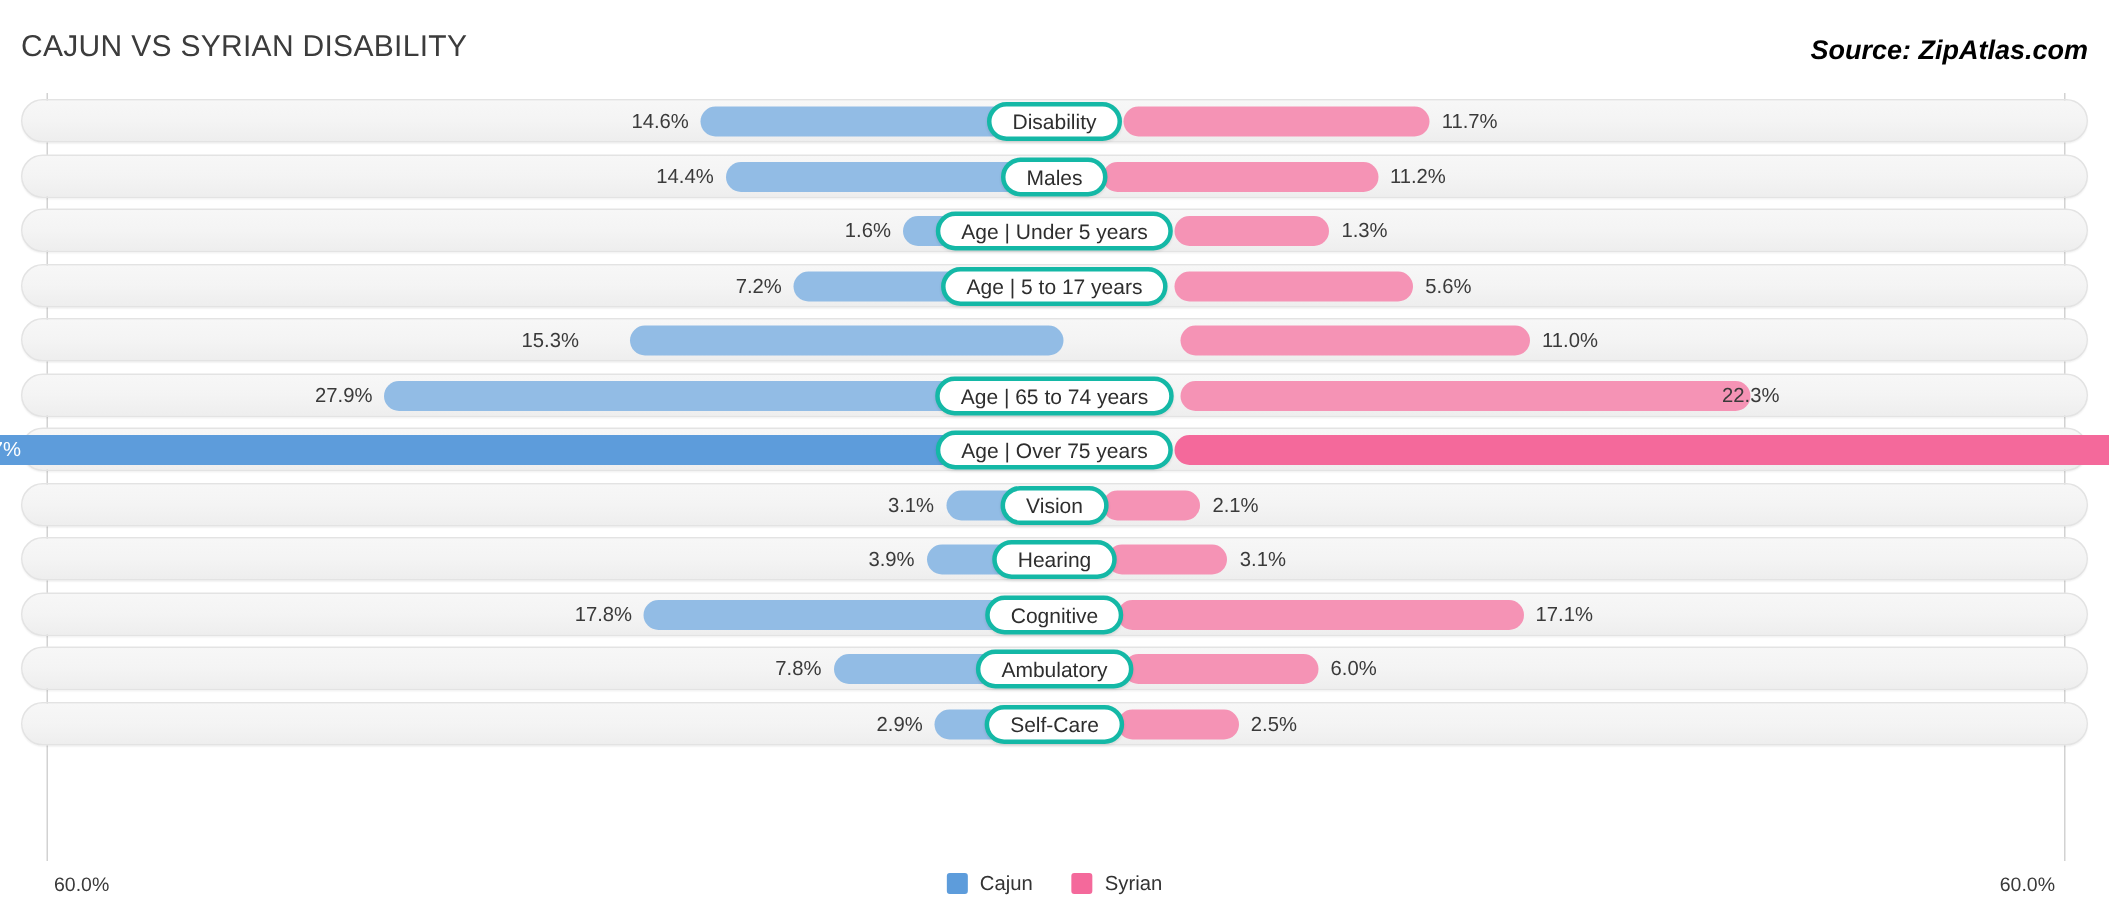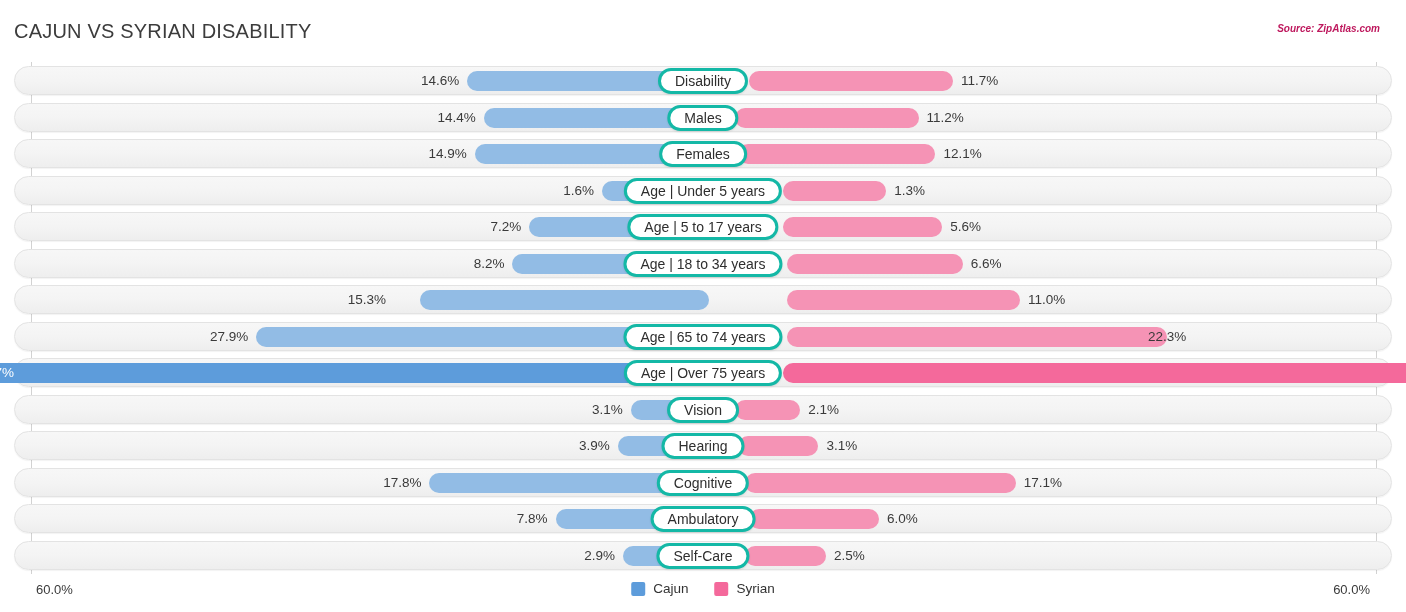--- a/index.html
+++ b/index.html
@@ -14,22 +14,22 @@
   #root { position: relative; width: 1406px; height: 612px; background: #fff; }
 
   
   .header { position: absolute; left: 0; top: 0; width: 1406px; height: 62px; }
   .title {
     position: absolute; left: 14px; top: 20px;
     font-size: 20px; letter-spacing: .2px; color: #3c3c3c; font-weight: 400;
     white-space: nowrap;
   }
   .source {
-    position: absolute; right: 26px; top: 23px;
-    font-size: 10px; font-style: italic; color: #be185d; font-weight: 700;
+    position: absolute; right: 14px; top: 23px;
+    font-size: 18px; font-style: italic; color: #000000; font-weight: 700;
     white-space: nowrap;
   }
 
   
   .plot { position: absolute; left: 0; top: 62px; width: 1406px; height: 512px; }
 
   .axis-line {
     position: absolute; top: 0; width: 1px; height: 512px;
     background: #d2d2d2;
   }
@@ -136,49 +136,33 @@
         <div class="row">
           <div class="track"></div>
           <div class="bar bar-left" style="left: 483.8px; width: 225.2px;"></div>
           <div class="bar bar-right" style="left: 735px; width: 183.6px;"></div>
           <div class="val val-left" style="right: 930.2px;">14.4%</div>
           <div class="val val-right" style="left: 926.6px;">11.2%</div>
           <div class="pill">Males</div>
         </div>
         <div class="row">
           <div class="track"></div>
-          <div class="bar bar-left" style="left: 474.7px; width: 234.3px;"></div>
-          <div class="bar bar-right" style="left: 737.6px; width: 197.9px;"></div>
-          <div class="val val-left" style="right: 939.3px;">14.9%</div>
-          <div class="val val-right" style="left: 943.5px;">12.1%</div>
-          <div class="pill">Females</div>
-        </div>
-        <div class="row">
-          <div class="track"></div>
           <div class="bar bar-left" style="left: 602px; width: 107px;"></div>
           <div class="bar bar-right" style="left: 783.2px; width: 103.1px;"></div>
           <div class="val val-left" style="right: 812px;">1.6%</div>
           <div class="val val-right" style="left: 894.3px;">1.3%</div>
           <div class="pill">Age | Under 5 years</div>
         </div>
         <div class="row">
           <div class="track"></div>
           <div class="bar bar-left" style="left: 529.2px; width: 179.8px;"></div>
           <div class="bar bar-right" style="left: 783.2px; width: 159px;"></div>
           <div class="val val-left" style="right: 884.8px;">7.2%</div>
           <div class="val val-right" style="left: 950.2px;">5.6%</div>
           <div class="pill">Age | 5 to 17 years</div>
-        </div>
-        <div class="row">
-          <div class="track"></div>
-          <div class="bar bar-left" style="left: 512.4px; width: 196.6px;"></div>
-          <div class="bar bar-right" style="left: 787px; width: 175.8px;"></div>
-          <div class="val val-left" style="right: 901.6px;">8.2%</div>
-          <div class="val val-right" style="left: 970.8px;">6.6%</div>
-          <div class="pill">Age | 18 to 34 years</div>
         </div>
         <div class="row">
           <div class="track"></div>
           <div class="bar bar-left" style="left: 420.1px; width: 288.9px;"></div>
           <div class="bar bar-right" style="left: 787px; width: 233px;"></div>
           <div class="val val-left" style="right: 1020px;">15.3%</div>
           <div class="val val-right" style="left: 1028px;">11.0%</div>
         </div>
         <div class="row">
           <div class="track"></div>

